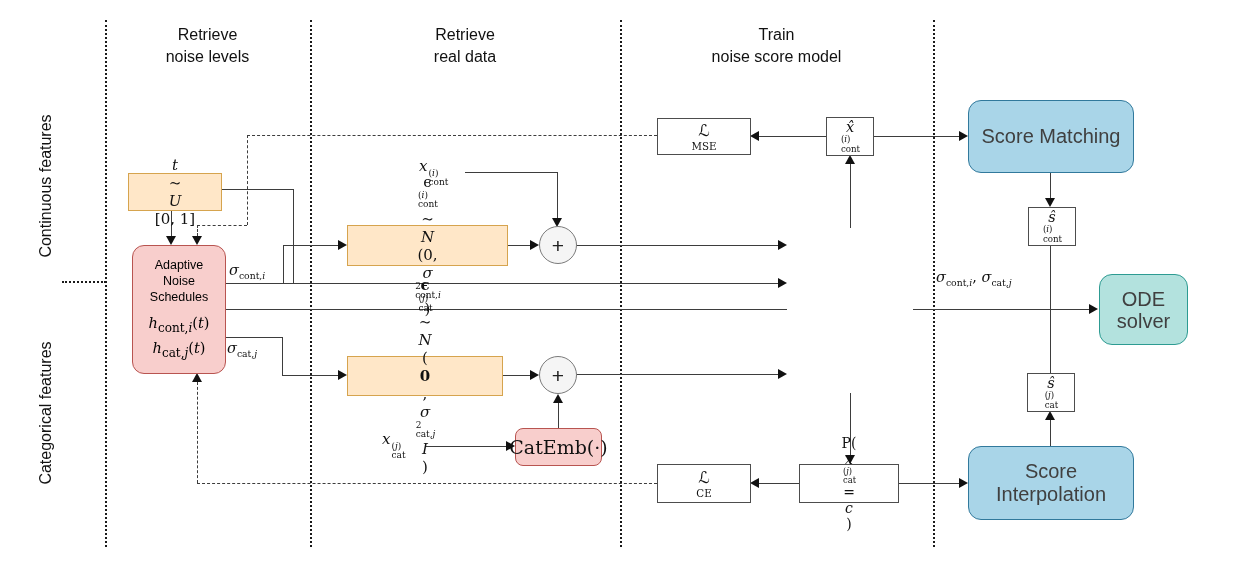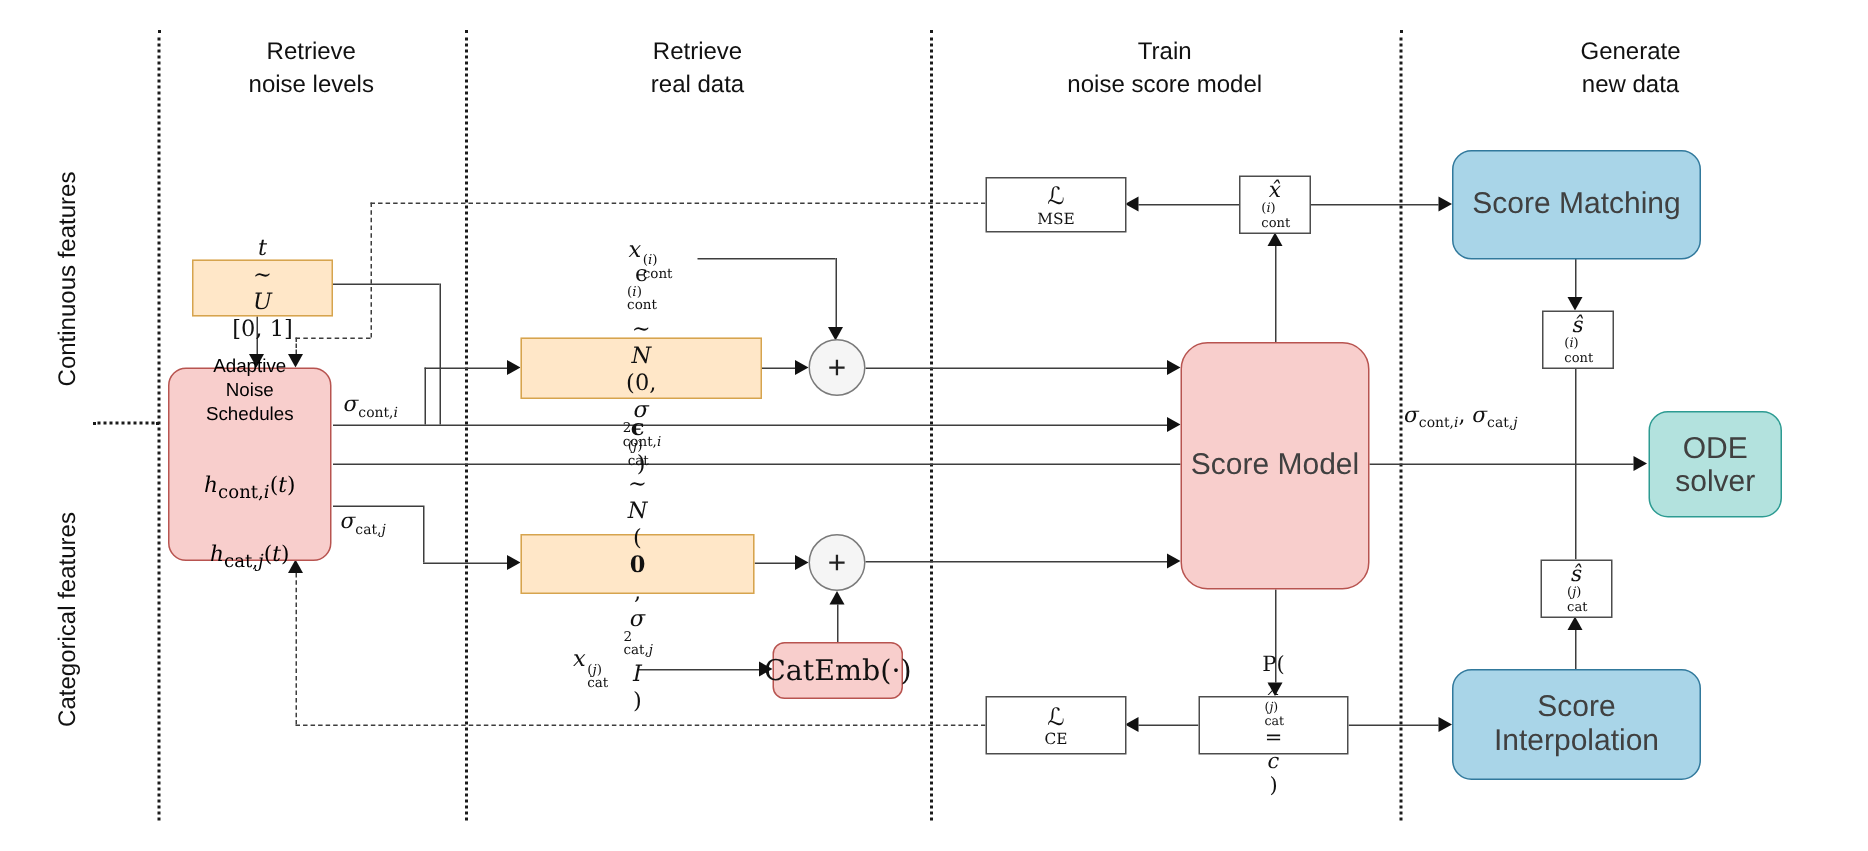--- a/index.html
+++ b/index.html
@@ -60,24 +60,20 @@
     <div>noise levels</div>
   </div>
   <div class="hdr" style="left:310px;top:24px;width:310px;">
     <div>Retrieve</div>
     <div>real data</div>
   </div>
   <div class="hdr" style="left:620px;top:24px;width:313px;">
     <div>Train</div>
     <div>noise score model</div>
   </div>
-  <div class="hdr" style="left:933px;top:24px;width:308px;">
-    <div>Generate</div>
-    <div>new data</div>
-  </div>
 
   <div class="rot" style="left:46px;top:186px;">Continuous features</div>
   <div class="rot" style="left:46px;top:413px;">Categorical features</div>
 
   <div>
 
     <div class="hl" style="left:222px;top:189px;width:71px;"></div>
     <div class="vl" style="left:293px;top:189px;height:94px;"></div>
 
     <div class="hl" style="left:222px;top:283px;width:556px;"></div>
@@ -147,21 +143,21 @@
     <div class="vl vd" style="left:197px;top:225px;height:11px;"></div>
     <div class="ar ar-d" style="left:192px;top:236px;"></div>
 
     <div class="hl hd" style="left:197px;top:483px;width:460px;"></div>
     <div class="vl vd" style="left:197px;top:382px;height:101px;"></div>
     <div class="ar ar-u" style="left:192px;top:373px;"></div>
   </div>
 
   <div class="node orange m" style="left:128px;top:173px;width:94px;height:38px;"><i>t</i> ∼ <i>U</i>[0, 1]</div>
 
-  <div class="node pink r12" style="left:112px;top:245px;width:109px;height:129px;gap:22px;">
+  <div class="node pink r12" style="left:132px;top:245px;width:94px;height:129px;">
     <div class="pre ans-title">Adaptive
 Noise
 Schedules</div>
     <div class="ans-math"><i>h</i><sub>cont,<i>i</i></sub>(<i>t</i>)</div>
     <div class="ans-math" style="margin-top:0;"><i>h</i><sub>cat,<i>j</i></sub>(<i>t</i>)</div>
   </div>
 
   <div class="node orange m" style="left:347px;top:225px;width:161px;height:41px;">ϵ<span class="ss">
         <span>(<i>i</i>)</span>
         <span>cont</span>
@@ -177,21 +173,20 @@
         <span>2</span>
         <span>cat,<i>j</i></span>
       </span><i>I</i>)</div>
 
   <div class="node circle" style="left:539px;top:226px;width:38px;height:38px;">+</div>
 
   <div class="node circle" style="left:539px;top:356px;width:38px;height:38px;">+</div>
 
   <div class="node pink r8 m" style="left:515px;top:428px;width:87px;height:38px;font-size:19px;">CatEmb(·)</div>
 
-  <div class="node pink r18 sans-label" style="left:787px;top:228px;width:126px;height:165px;">Score Model</div>
 
   <div class="node whitebox m" style="left:657px;top:118px;width:94px;height:37px;font-size:16px;">
       <span class="scr">ℒ</span>
       <sub>MSE</sub>
     </div>
 
   <div class="node whitebox m" style="left:826px;top:117px;width:48px;height:39px;font-size:14.5px;">
       <i>x̂</i>
       <span class="ss">
         <span>(<i>i</i>)</span>

